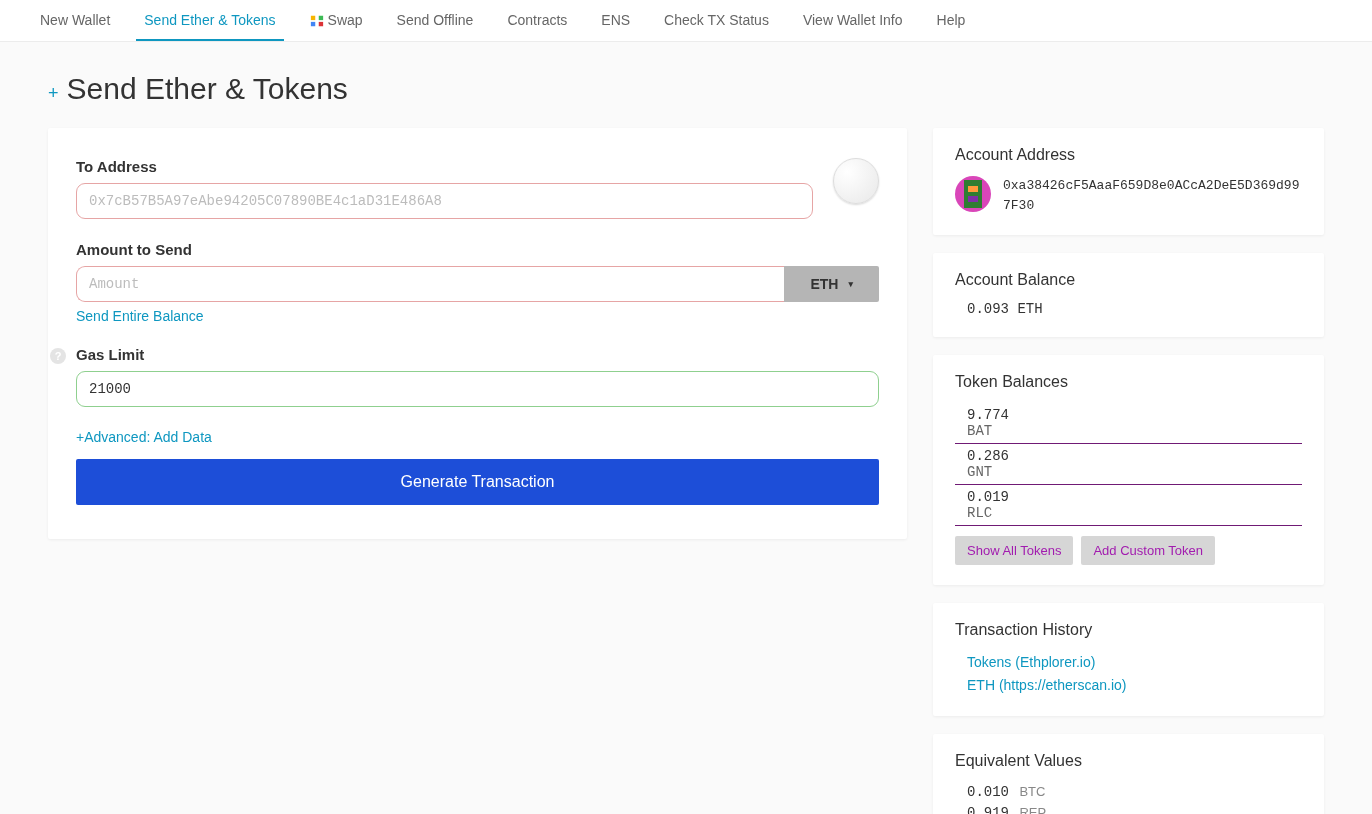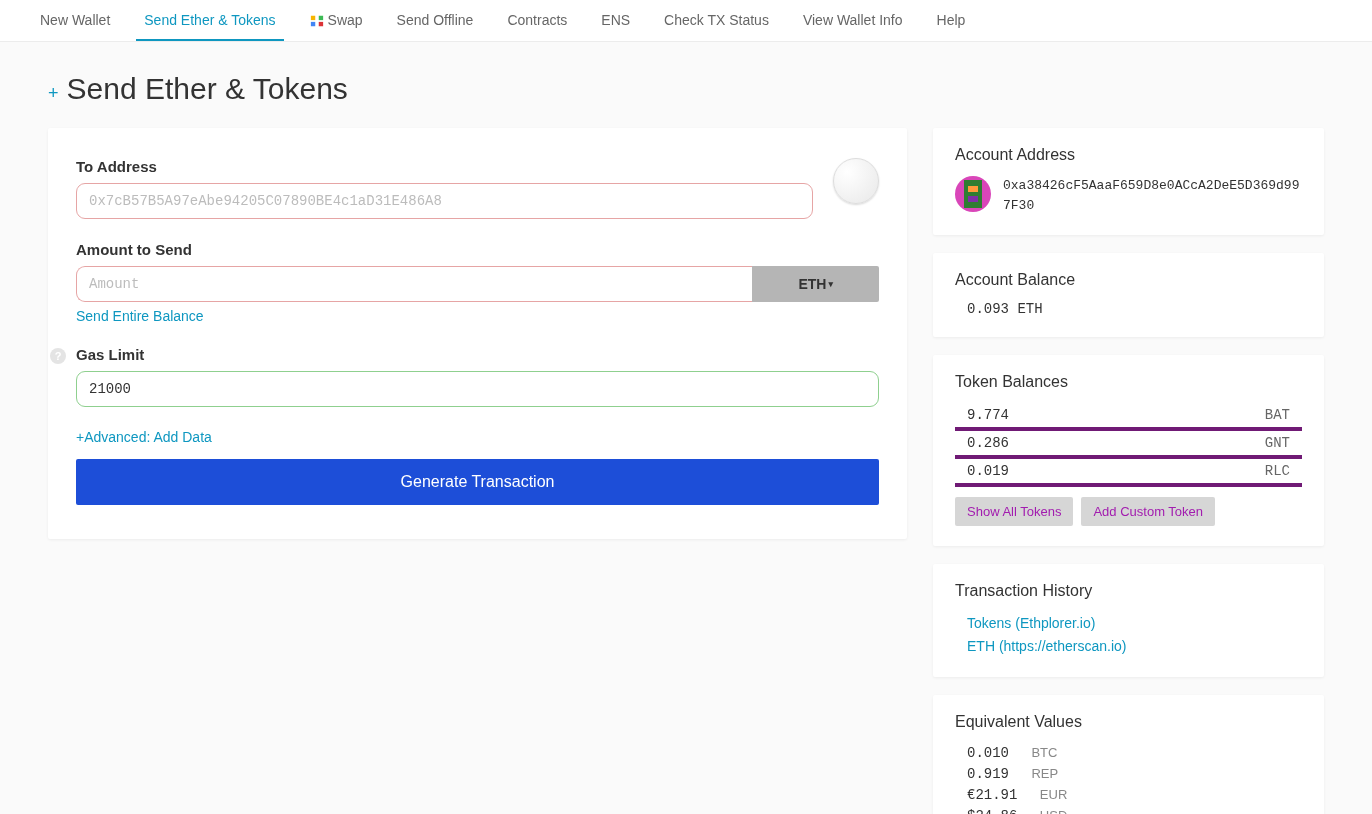--- a/index.html
+++ b/index.html
@@ -133,28 +133,28 @@
 }
 .amount-row {
   display: flex;
   margin-bottom: 6px;
 }
 .amount-row .input { border-top-right-radius: 0; border-bottom-right-radius: 0; border-right: none; }
 .currency-btn {
   background: #b5b5b5;
   color: #333;
   border: none;
-  padding: 0 46px;
+  padding: 0 26px;
   font-size: 14px;
   font-weight: 600;
   cursor: pointer;
   border-radius: 0 2px 2px 0;
   display: flex;
   align-items: center;
-  gap: 2px;
+  gap: 10px;
 }
 .currency-btn .caret { font-size: 9px; }
 .link {
   color: #0e97c0;
   font-size: 14px;
   cursor: pointer;
   text-decoration: none;
 }
 .section-gap { margin-bottom: 22px; }
 .generate-btn {
@@ -194,25 +194,26 @@
   color: #333;
 }
 .balance-val {
   font-family: "Courier New", monospace;
   font-size: 14px;
   color: #333;
   padding-left: 12px;
 }
 .token-row {
   display: flex;
-  justify-content: space-between;
+  justify-content: flex-start;
   padding: 4px 12px 4px 12px;
-  border-bottom: 4px solid #701a75;
-  font-family: "Courier New", monospace;
-  font-size: 14px;
+  border-bottom: 1px solid #701a75;
+  font-family: "Courier New", monospace;
+  font-size: 14px;
+  flex-direction: column;
 }
 .token-row span:last-child { font-family: inherit; color: #666; }
 .btn-row {
   display: flex;
   gap: 8px;
   margin-top: 10px;
 }
 .btn-sm {
   background: #d6d6d6;
   color: #a21caf;
@@ -235,21 +236,21 @@
 .equiv-row {
   font-family: "Courier New", monospace;
   font-size: 14px;
   padding-left: 12px;
   line-height: 1.5;
 }
 .equiv-row .cur {
   font-family: -apple-system, sans-serif;
   color: #888;
   font-size: 13px;
-  margin-left: 14px;
+  margin-left: 2px;
 }
 </style>
 </head>
 <body>
 
 <div class="nav">
   <div class="nav-inner">
     <div class="nav-item">New Wallet</div>
     <div class="nav-item active">Send Ether &amp; Tokens</div>
     <div class="nav-item">

